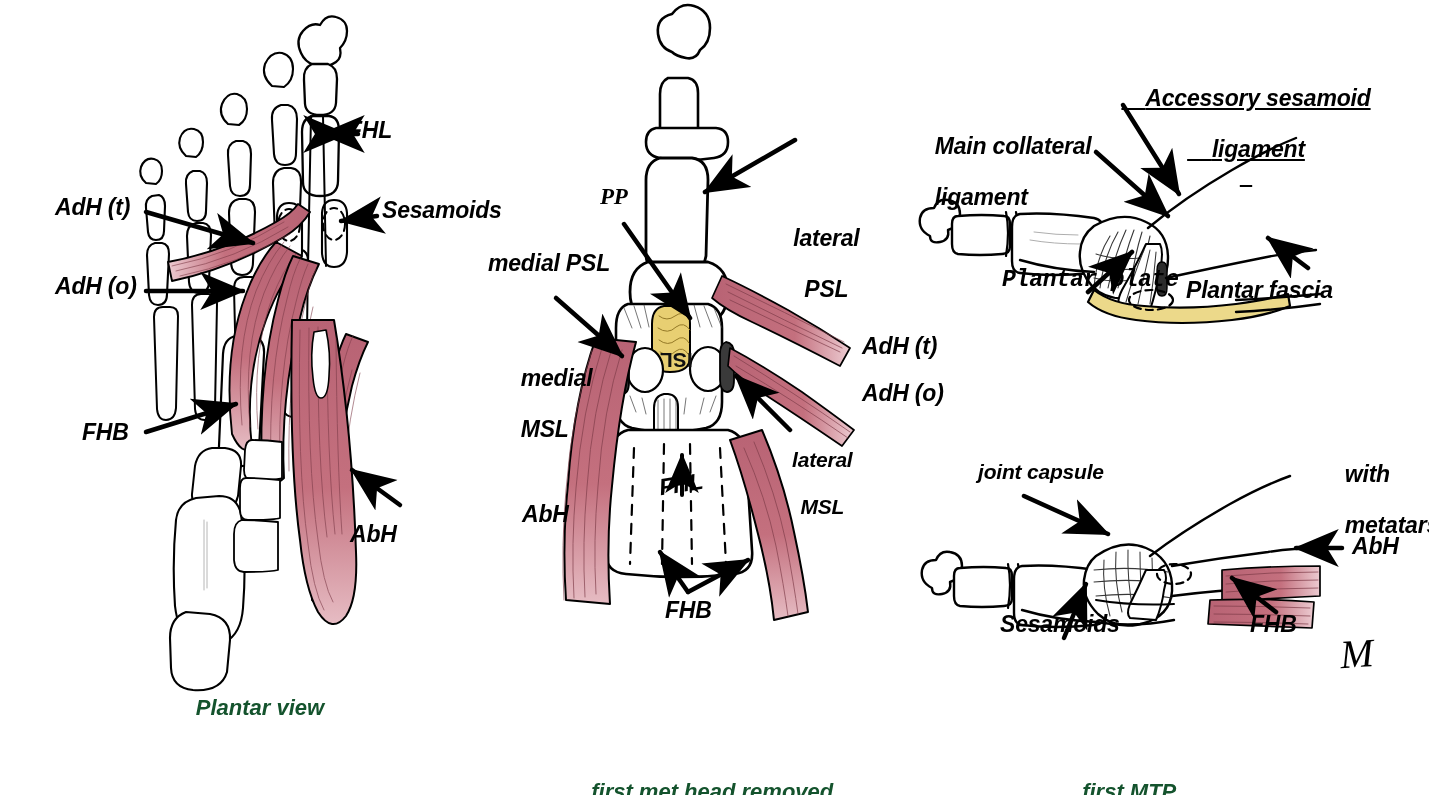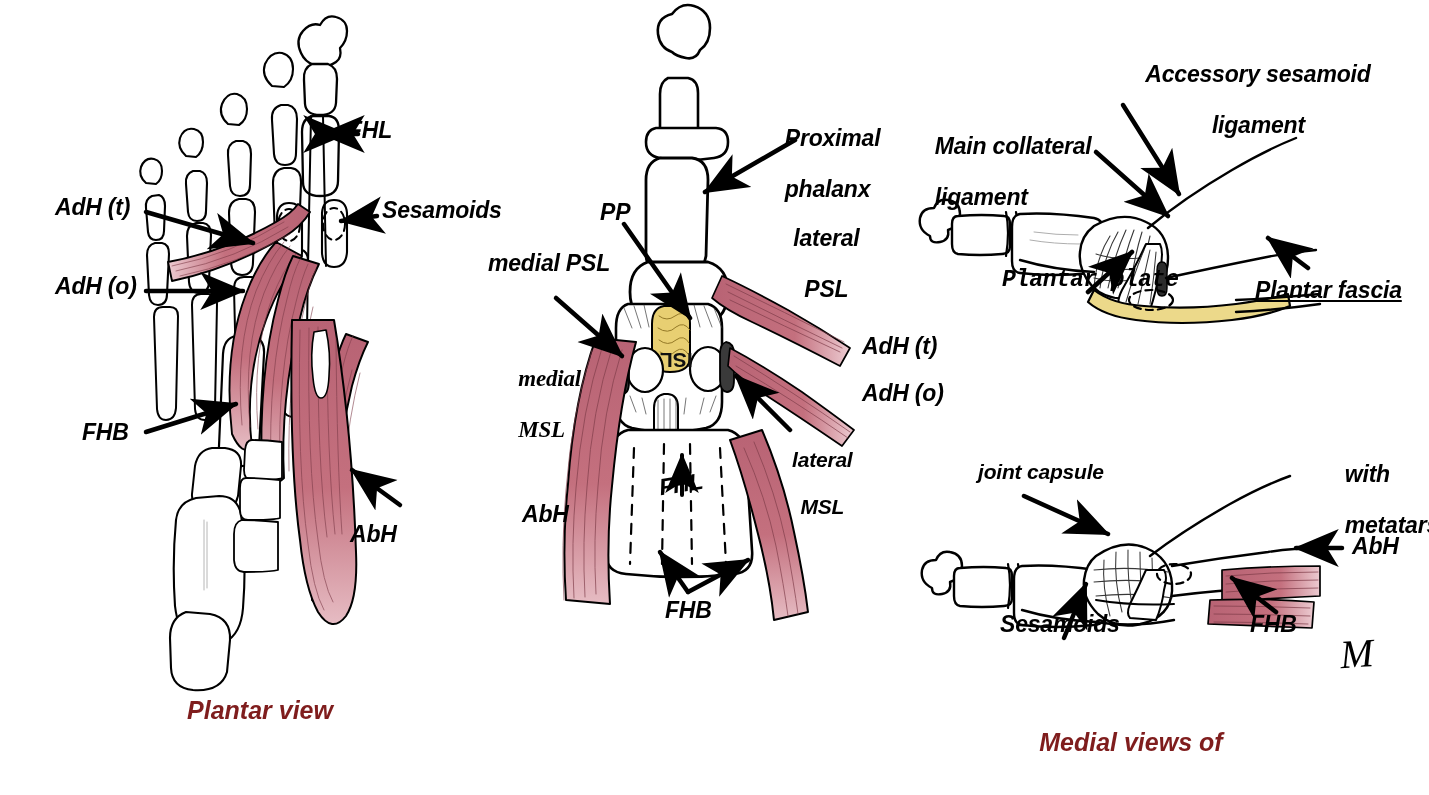--- a/index.html
+++ b/index.html
@@ -33,22 +33,22 @@
     line-height: 1.12;
     letter-spacing: -0.2px;
   }
   .lbl-lg  { font-size: 23px; }
   .lbl-md  { font-size: 21px; }
   .cap {
     position: absolute;
     font-family: "Liberation Sans", sans-serif;
     font-style: italic;
     font-weight: bold;
-    font-size: 25px;
-    color: #7f1d1d;
+    font-size: 22px;
+    color: #14532d;
     white-space: pre;
     line-height: 1.28;
   }
   .ctr { text-align: center; }
   .rgt { text-align: left; }
   .sig {
     position: absolute;
     font-family: "Liberation Serif", serif;
     font-style: italic;
     font-size: 40px;
@@ -403,35 +403,31 @@
   <div class="lbl lbl-lg" style="left:382px; top:198px;">Sesamoids</div>
 
   <div class="lbl lbl-lg" style="left:55px; top:195px;">AdH (t)</div>
 
   <div class="lbl lbl-lg" style="left:55px; top:274px;">AdH (o)</div>
 
   <div class="lbl lbl-lg" style="left:82px; top:420px;">FHB</div>
 
   <div class="lbl lbl-lg" style="left:350px; top:522px;">AbH</div>
 
-  <div class="lbl lbl-lg" style="left:760px; top:100px;">
-    <span>Proximal</span><br>
-    <span>phalanx</span>
-  </div>
-
-  <div class="lbl lbl-lg" style="left:600px; top:200px;">PP</div>
+
+  <div class="lbl lbl-lg" style="left:600px; top:184px;font-family:Liberation Serif, serif;">PP</div>
 
   <div class="lbl lbl-lg ctr" style="left:766px; top:200px; width:96px;">
     <span>lateral</span><br>
     <span>PSL</span>
   </div>
 
   <div class="lbl lbl-lg" style="left:488px; top:251px;">medial PSL</div>
 
-  <div class="lbl lbl-lg" style="left:496px; top:340px;font-family:Liberation Serif, serif;">
+  <div class="lbl lbl-lg" style="left:496px; top:340px;">
     <span>medial</span><br>
     <span>MSL</span>
   </div>
 
   <div class="lbl lbl-md ctr" style="left:766px; top:424px; width:90px;">
     <span>lateral</span><br>
     <span>MSL</span>
   </div>
 
   <div class="isl" style="left:660px; top:348px;">ISL</div>
@@ -439,33 +435,33 @@
   <div class="lbl lbl-lg" style="left:862px; top:334px;">AdH (t)</div>
 
   <div class="lbl lbl-lg" style="left:862px; top:381px;">AdH (o)</div>
 
   <div class="lbl lbl-lg" style="left:522px; top:502px;">AbH</div>
 
   <div class="lbl lbl-lg" style="left:659px; top:472px; transform:rotate(-9deg);">FHL</div>
 
   <div class="lbl lbl-lg" style="left:665px; top:598px;">FHB</div>
 
-  <div class="lbl lbl-lg ctr" style="left:1096px; top:36px; width:300px;">
+  <div class="lbl lbl-lg ctr" style="left:1096px; top:60px; width:300px;text-decoration:underline;">
     <span>Accessory sesamoid</span><br>
     <span>ligament</span>
   </div>
 
   <div class="lbl lbl-lg rgt" style="left:910px; top:108px; width:196px;">
     <span>Main collateral</span><br>
     <span>ligament</span>
   </div>
 
   <div class="lbl lbl-lg" style="left:1002px; top:268px;font-family:Liberation Mono, monospace;">Plantar plate</div>
 
-  <div class="lbl lbl-lg" style="left:1255px; top:278px;text-decoration:underline;">Plantar fascia</div>
+  <div class="lbl lbl-lg" style="left:1186px; top:278px;">Plantar fascia</div>
 
   <div class="lbl lbl-md" style="left:942px; top:460px;margin-left:36px;">joint capsule</div>
 
   <div class="lbl lbl-lg" style="left:1320px; top:436px;">
     <span>with</span><br>
     <span>metatarsal</span>
   </div>
 
   <div class="lbl lbl-lg" style="left:1000px; top:612px;">Sesamoids</div>
 
@@ -476,17 +472,17 @@
   <div class="sig" style="left:1340px; top:630px;">M</div>
 
   <div class="cap ctr" style="left:110px; top:694px; width:300px;">Plantar view</div>
 
   <div class="cap ctr" style="left:530px; top:694px; width:340px;">
     <br>
     <span>first met head removed</span>
   </div>
 
   <div class="cap ctr" style="left:972px; top:694px; width:290px;">
-    <span>Medial views of</span><br>
+    <br>
     <span>first MTP</span>
   </div>
 
 </div>
 
 </body></html>

